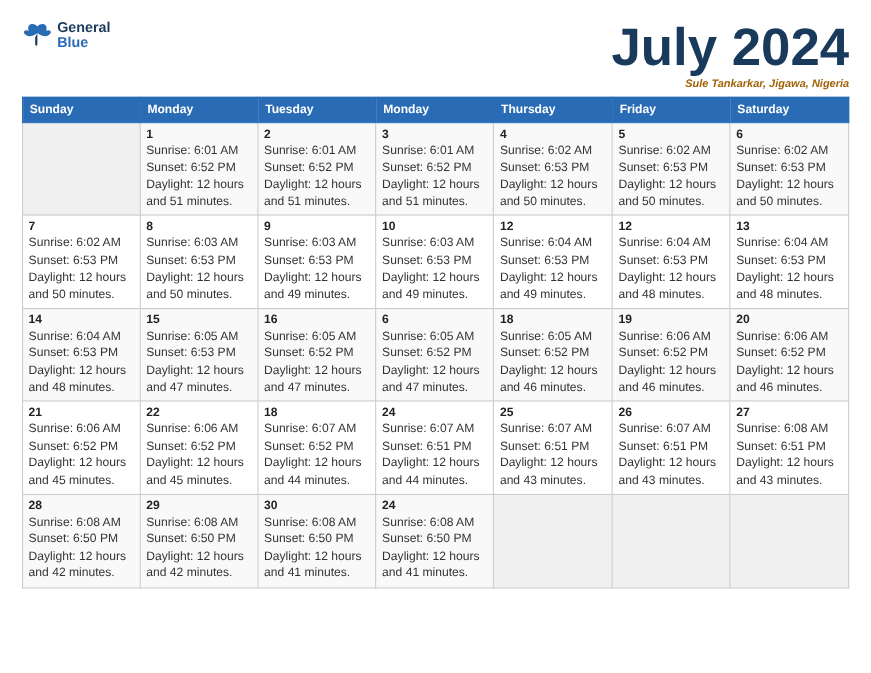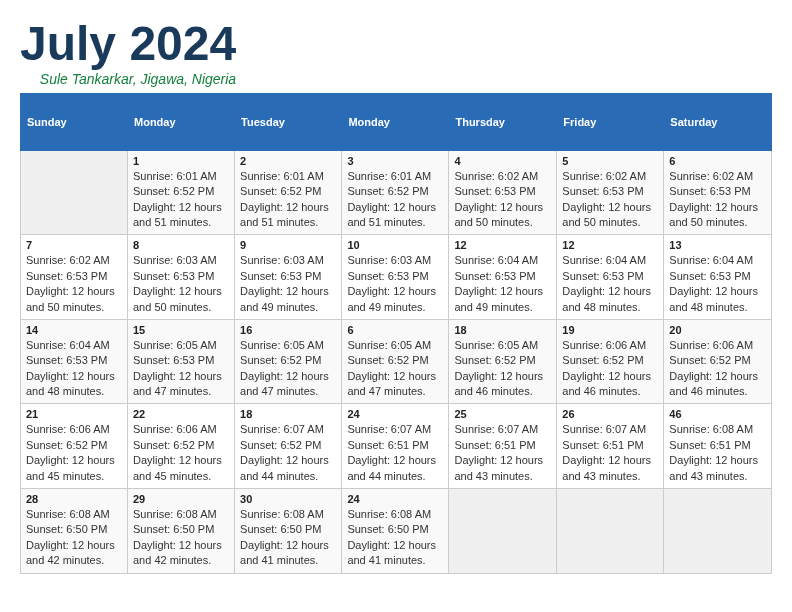--- a/index.html
+++ b/index.html
@@ -38,35 +38,36 @@
     .title-block {
       text-align: right;
     }
     .main-title {
       font-size: 48px;
       font-weight: bold;
       color: #1a3a5c;
       line-height: 1.1;
     }
     .subtitle {
-      font-size: 14px;
-      color: #15803d;
+      font-size: 10px;
+      color: #a16207;
       font-style: italic;
+      font-weight: bold;
     }
     .calendar-table {
       width: 100%;
       border-collapse: collapse;
       margin-top: 6px;
       font-size: 9.5px;
     }
     .calendar-table thead tr th {
       background-color: #2a6bb5;
       color: #fff;
       text-align: left;
-      padding: 22px 6px;
+      padding: 5px 6px;
       font-size: 11px;
       font-weight: bold;
       border: 1px solid #2a6bb5;
     }
     .calendar-table tbody tr td {
       border: 1px solid #ccc;
       vertical-align: top;
       padding: 4px 5px;
       width: 113px;
       height: 82px;
@@ -88,20 +89,30 @@
       color: #333;
       font-size: 11px;
       line-height: 1.4;
     }
   </style>
 </head>
 <body>
 
 <div class="page">
   <div class="header-top">
+    <div class="logo">
+      <svg class="logo-bird" viewBox="0 0 28 24" xmlns="http://www.w3.org/2000/svg">
+        <path d="M14,4 C10,0 4,2 6,8 C2,6 0,10 4,12 C6,14 10,13 14,10 C18,13 22,14 24,12 C28,10 26,6 22,8 C24,2 18,0 14,4Z" fill="#2a6bb5"></path>
+        <path d="M14,10 L14,20 C14,22 12,22 12,20 L12,14" fill="#1a3a5c"></path>
+      </svg>
+      <div class="logo-text">
+        <div>General</div>
+        <div style="color:#2a6bb5;">Blue</div>
+      </div>
+    </div>
     <div class="title-block">
       <div class="main-title">July 2024</div>
       <div class="subtitle">Sule Tankarkar, Jigawa, Nigeria</div>
     </div>
   </div>
 
   <table class="calendar-table">
     <thead>
       <tr>
 
@@ -299,21 +310,21 @@
 and 43 minutes.</div>
           </td>
           <td>
             <div class="day-number">26</div>
             <div class="day-detail" style="white-space: pre-line;">Sunrise: 6:07 AM
 Sunset: 6:51 PM
 Daylight: 12 hours
 and 43 minutes.</div>
           </td>
           <td>
-            <div class="day-number">46</div>
+            <div class="day-number">27</div>
             <div class="day-detail" style="white-space: pre-line;">Sunrise: 6:08 AM
 Sunset: 6:51 PM
 Daylight: 12 hours
 and 43 minutes.</div>
           </td>
         </tr>
         <tr>
           <td>
             <div class="day-number">28</div>
             <div class="day-detail" style="white-space: pre-line;">Sunrise: 6:08 AM

